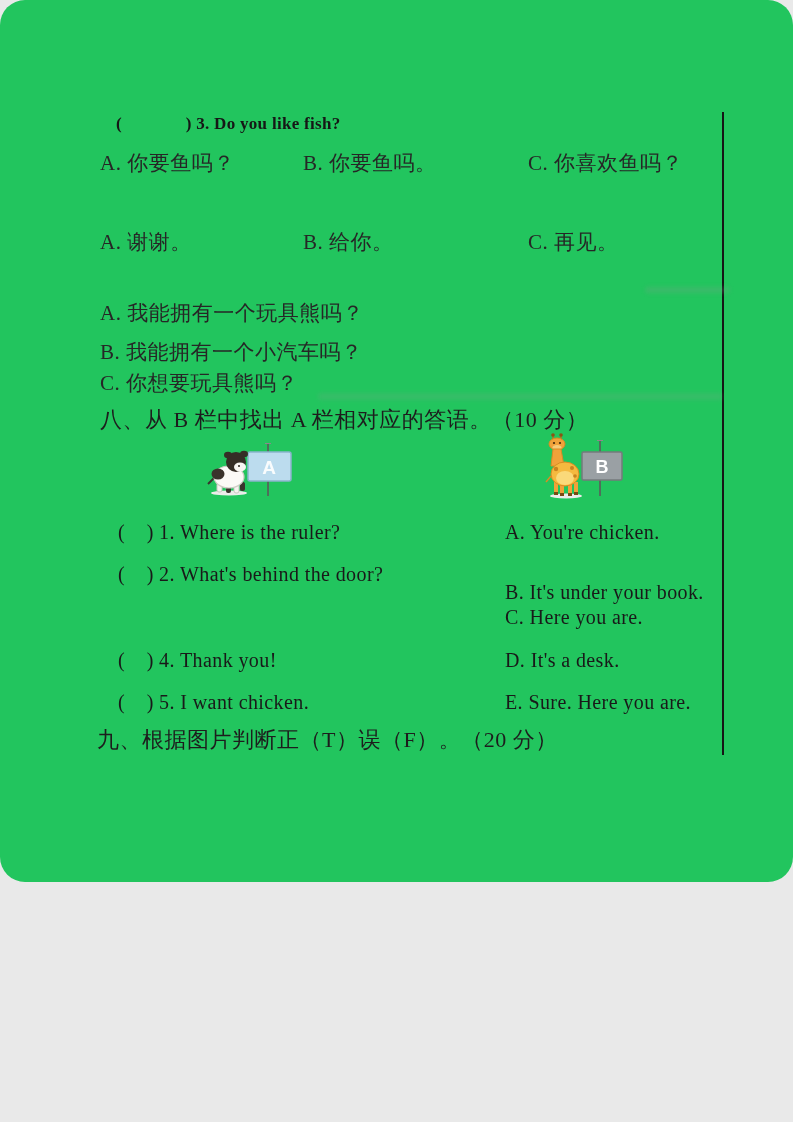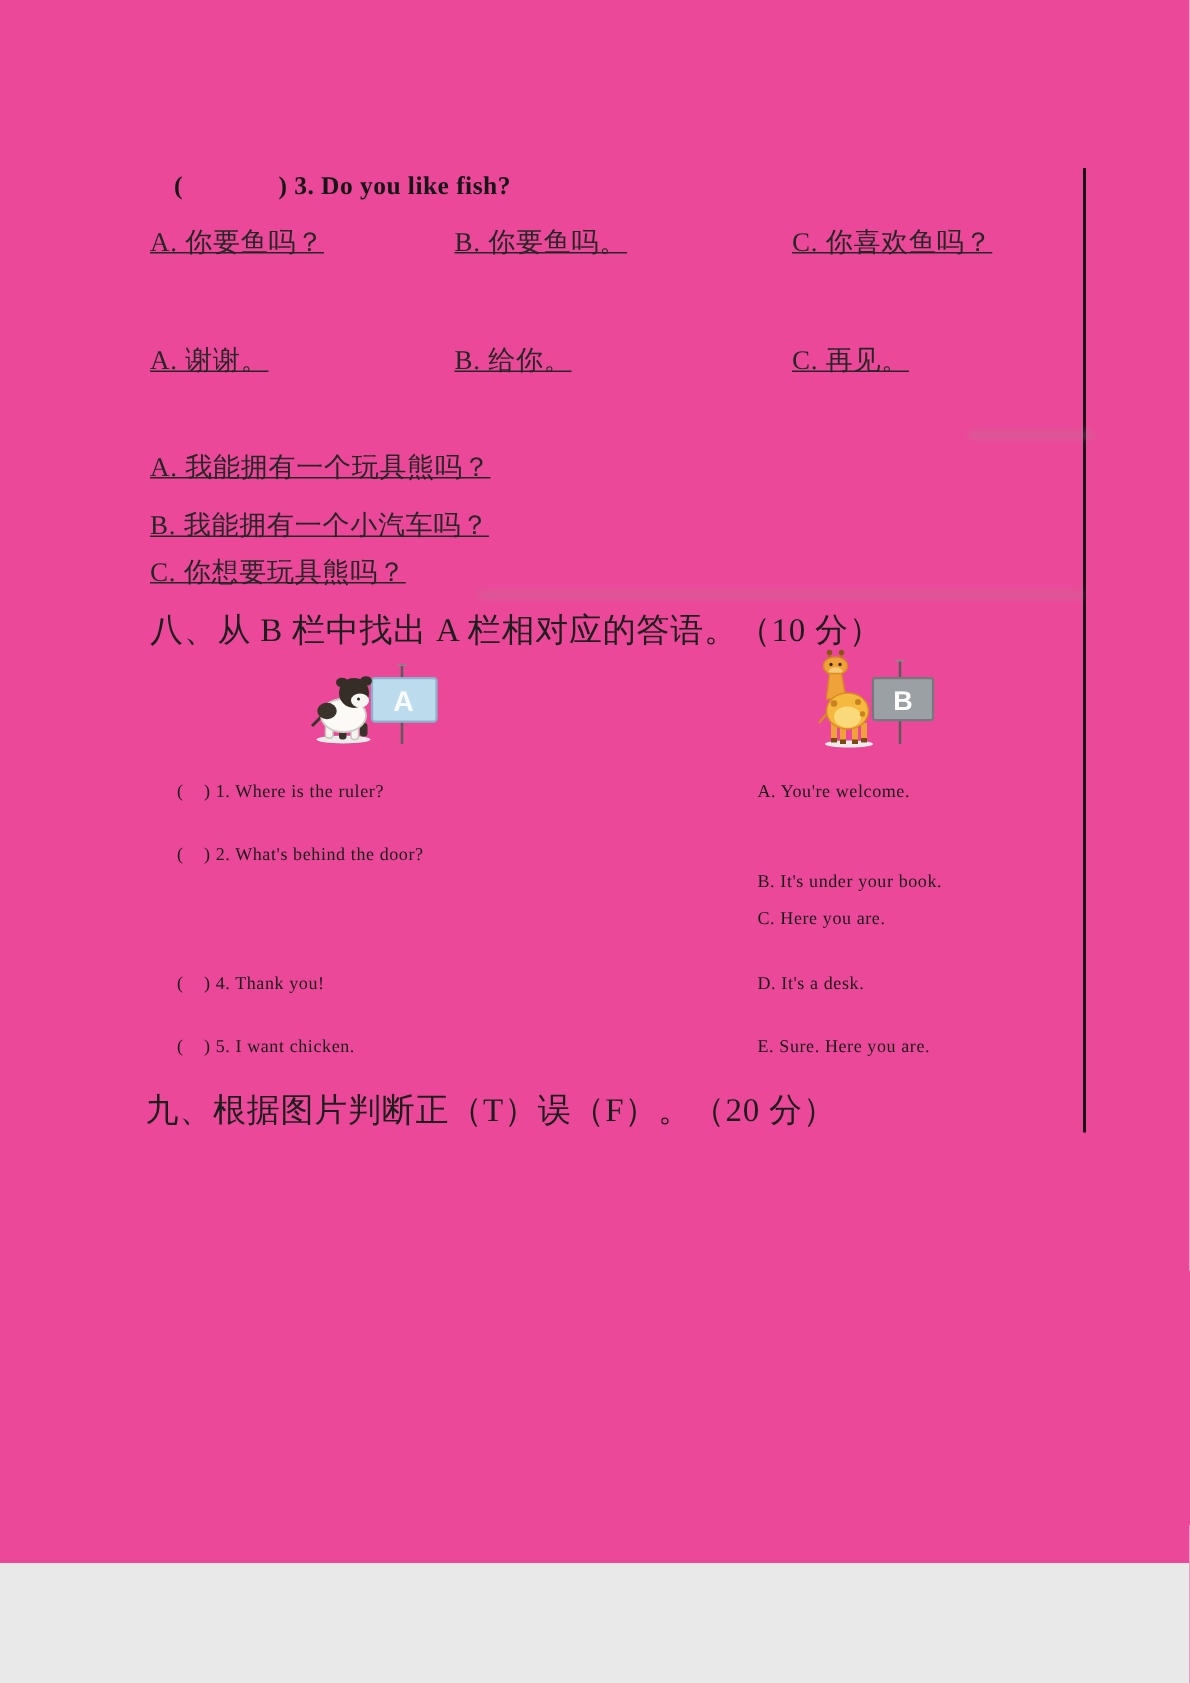--- a/index.html
+++ b/index.html
@@ -1,50 +1,50 @@
 <!DOCTYPE html>
 <html><head>
 <meta charset="utf-8">
 <style>
   html, body { margin: 0; padding: 0; background: #e9e9e9; }
   .page {
     position: relative;
     width: 793px;
-    height: 1042px;
+    height: 882px;
     margin: 0 auto;
-    background: #ec4899;
+    background: #22c55e;
     overflow: hidden;
     font-family: "Liberation Serif", "DejaVu Serif", serif;
     color: #1b1b1b;
+    border-radius: 25px;
   }
   .line {
     position: absolute;
     white-space: pre;
     line-height: 1.25;
   }
   .stem {
     font-size: 17px;
     font-weight: 600;
     color: #161616;
     letter-spacing: 0.3px;
   }
   .cn {
-    font-size: 18px;
+    font-size: 21px;
     color: #262626;
     letter-spacing: 0.5px;
-    text-decoration: underline;
   }
   .heading {
     font-size: 22px;
     color: #1d1d1d;
     letter-spacing: 0.5px;
     text-align: center;
   }
   .match-left, .match-right {
-    font-size: 12px;
+    font-size: 20px;
     color: #191919;
     letter-spacing: 0.4px;
   }
   .vline {
     position: absolute;
     left: 722px;
     top: 112px;
     width: 2px;
     height: 643px;
     background: #161616;
@@ -131,21 +131,21 @@
       <ellipse cx="25" cy="42" rx="14" ry="12" fill="#f5b93f" stroke="#d98c23" stroke-width="1"></ellipse>
       <ellipse cx="25" cy="46" rx="9" ry="7" fill="#fad97a"></ellipse>
       <circle cx="16" cy="37" r="2.2" fill="#c8821f"></circle>
       <circle cx="32" cy="36" r="2" fill="#c8821f"></circle>
       <circle cx="35" cy="44" r="1.8" fill="#c8821f"></circle>
       <line x1="11" y1="44" x2="6" y2="50" stroke="#d98c23" stroke-width="1.5"></line>
     </svg>
   </div>
 
   <div class="line match-left" style="left:118px; top:520px;">(    ) 1. Where is the ruler?</div>
-  <div class="line match-right" style="left:505px; top:520px;">A. You're welcome.</div>
+  <div class="line match-right" style="left:505px; top:520px;">A. You're chicken.</div>
 
   <div class="line match-left" style="left:118px; top:562px;">(    ) 2. What's behind the door?</div>
   <div class="line match-right" style="left:505px; top:580px;">B. It's under your book.</div>
 
   <div class="line match-right" style="left:505px; top:605px;">C. Here you are.</div>
 
   <div class="line match-left" style="left:118px; top:648px;">(    ) 4. Thank you!</div>
   <div class="line match-right" style="left:505px; top:648px;">D. It's a desk.</div>
 
   <div class="line match-left" style="left:118px; top:690px;">(    ) 5. I want chicken.</div>

